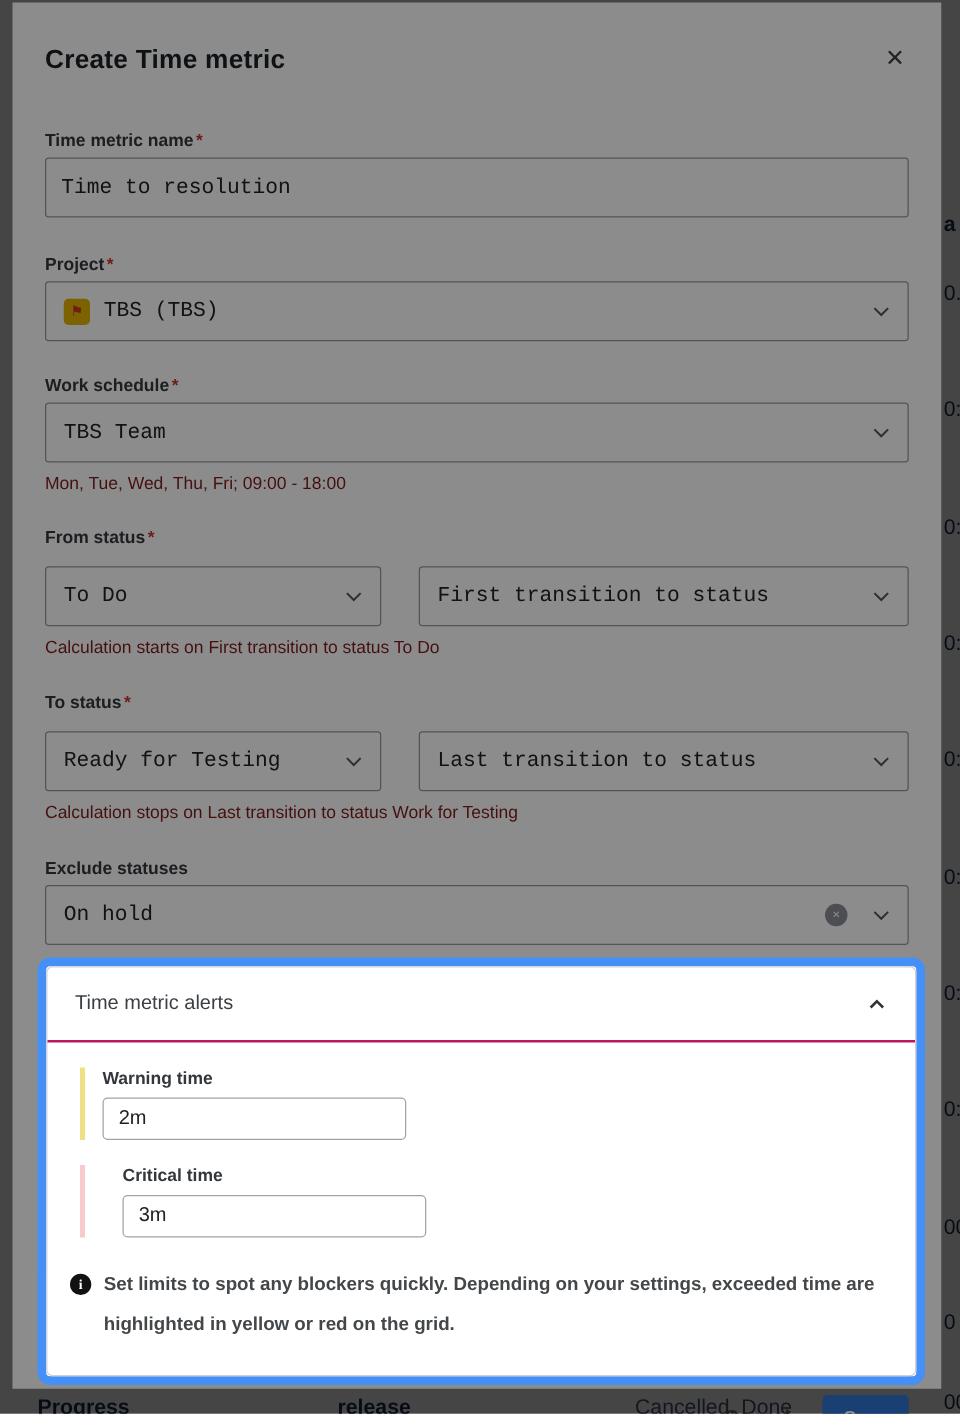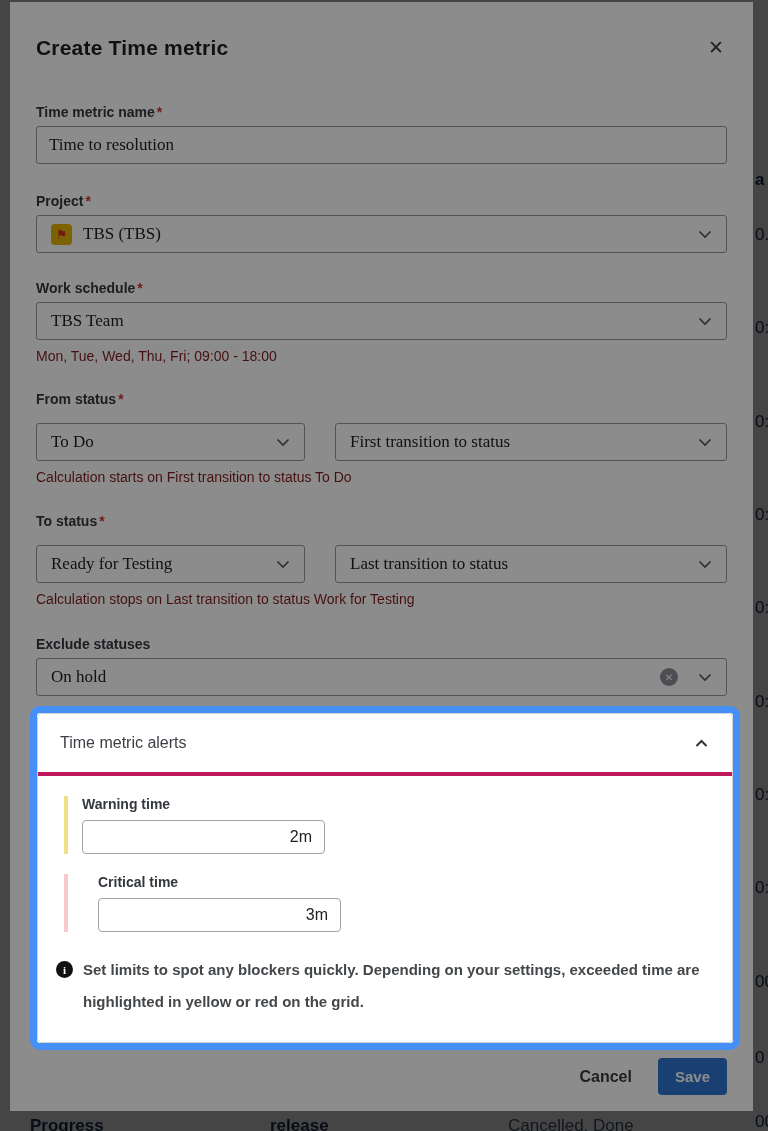--- a/index.html
+++ b/index.html
@@ -25,22 +25,22 @@
          border-radius:0;z-index:2;padding:0 26px;}
   .title-row{display:flex;justify-content:space-between;align-items:flex-start;margin-top:34px;}
   .title{font-size:21px;font-weight:bold;color:#1d2125;letter-spacing:.2px;}
   .close-btn{border:none;background:none;font-size:19px;color:#404040;cursor:pointer;
              line-height:1;padding:2px 4px;margin-right:-1px;}
 
   .field{margin-top:28px;}
   .field.mt44{margin-top:44px;} .field.mt29{margin-top:29px;} .field.mt27{margin-top:27px;}
   .label{font-size:14px;font-weight:bold;color:#33373c;}
   .req{color:var(--req);font-weight:bold;margin-left:2px;}
-  .tinput,.select{margin-top:6px;height:38px;width:100%;border:1px solid #999;border-radius:3px;
-         background:#fff;font-size:17px;color:#222;font-family:Liberation Serif, serif;}
+  .tinput,.select{margin-top:6px;height:48px;width:100%;border:1px solid #999;border-radius:3px;
+         background:#fff;font-size:17px;color:#222;font-family:Liberation Mono, monospace;}
   .tinput{padding:0 12px;outline:none;}
   .select{display:flex;align-items:center;padding:0 14px;cursor:pointer;}
   .select .val{flex:1;white-space:nowrap;overflow:hidden;}
   .chev{flex:none;margin-left:8px;display:flex;align-items:center;}
   .helper{margin-top:8px;font-size:14px;color:#7f1d1d;}
   .row2{display:flex;gap:30px;margin-top:16px;}
   .row2 .select{margin-top:0;}
   .sel-small{width:269px;flex:none;}
   .sel-big{flex:1;}
   .avatar{width:21px;height:21px;border-radius:4px;background:var(--avatar-bg);
@@ -48,31 +48,31 @@
   .avatar span{color:var(--flag);font-size:13px;line-height:1;}
   .clear-ic{width:18px;height:18px;border-radius:50%;background:#8a8f98;color:#fff;font-size:10px;
             display:flex;align-items:center;justify-content:center;margin-right:12px;cursor:pointer;flex:none;}
 
   
   .spotlight{position:relative;z-index:5;margin:10px -6px 0 -6px;margin-right:-13px;
              border:7px solid var(--highlight);border-radius:10px;background:#fff;
              box-shadow:0 0 0 2000px rgba(0,0,0,0.45);}
   .panel{background:#fff;border:1px solid #cfd1d4;border-radius:5px;}
   .panel-head{display:flex;align-items:center;justify-content:space-between;
-              padding:20px 22px;border-bottom:4px solid #be185d;}
+              padding:20px 22px;border-bottom:2px solid #be185d;}
   .panel-title{font-size:16px;color:#3b3f45;}
   .collapse-btn{border:none;background:none;cursor:pointer;display:flex;padding:2px;}
   .panel-body{padding:20px 20px 24px 6px;}
   .alert-block{border-left:4px solid;padding-left:14px;margin-left:20px;}
   .alert-block.warn{border-color:var(--warn);}
   .alert-block.crit{border-color:var(--crit);margin-top:20px;padding-left:30px;}
   .alert-label{font-size:14px;font-weight:bold;color:#33373c;}
   .alert-input{display:block;margin-top:8px;width:243px;height:34px;border:1px solid #a0a4a8;
                border-radius:4px;font-size:16px;color:#222;padding:0 12px;outline:none;
-               font-family:"Liberation Sans",sans-serif;text-align:right;}
+               font-family:"Liberation Sans",sans-serif;}
   .info-row{display:flex;margin:22px 0 0 12px;gap:10px;}
   .info-ic{flex:none;width:17px;height:17px;border-radius:50%;background:#111;color:#fff;
            font-size:11px;font-weight:bold;display:flex;align-items:center;justify-content:center;
            margin-top:7px;font-family:"Liberation Serif",serif;}
   .info-text{font-size:15px;line-height:32px;color:#44474a;font-weight:bold;}
 
   .footer{display:flex;justify-content:flex-end;align-items:center;gap:26px;margin-top:8px;}
   .cancel-btn{border:none;background:none;font-size:16px;font-weight:600;color:#3a3a3a;cursor:pointer;}
   .save-btn{border:none;background:var(--save);color:#fff;font-size:15px;font-weight:bold;
             padding:10px 17px;border-radius:4px;cursor:pointer;}

